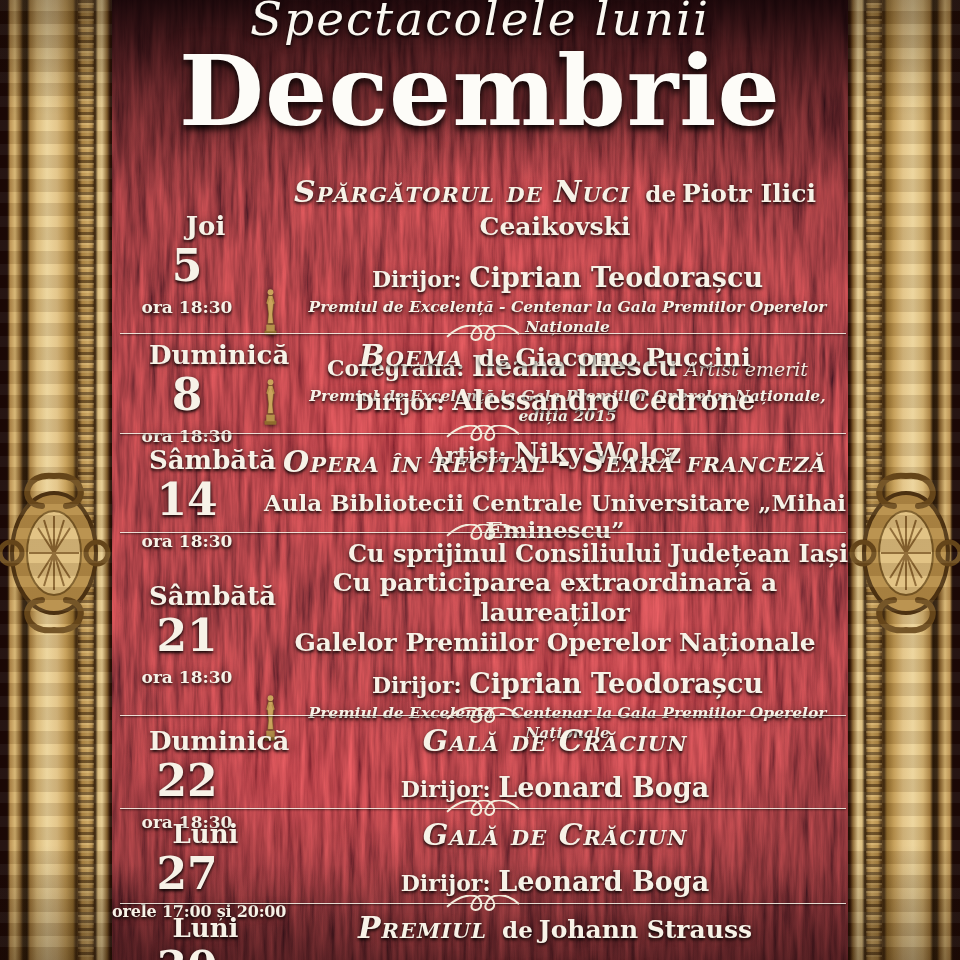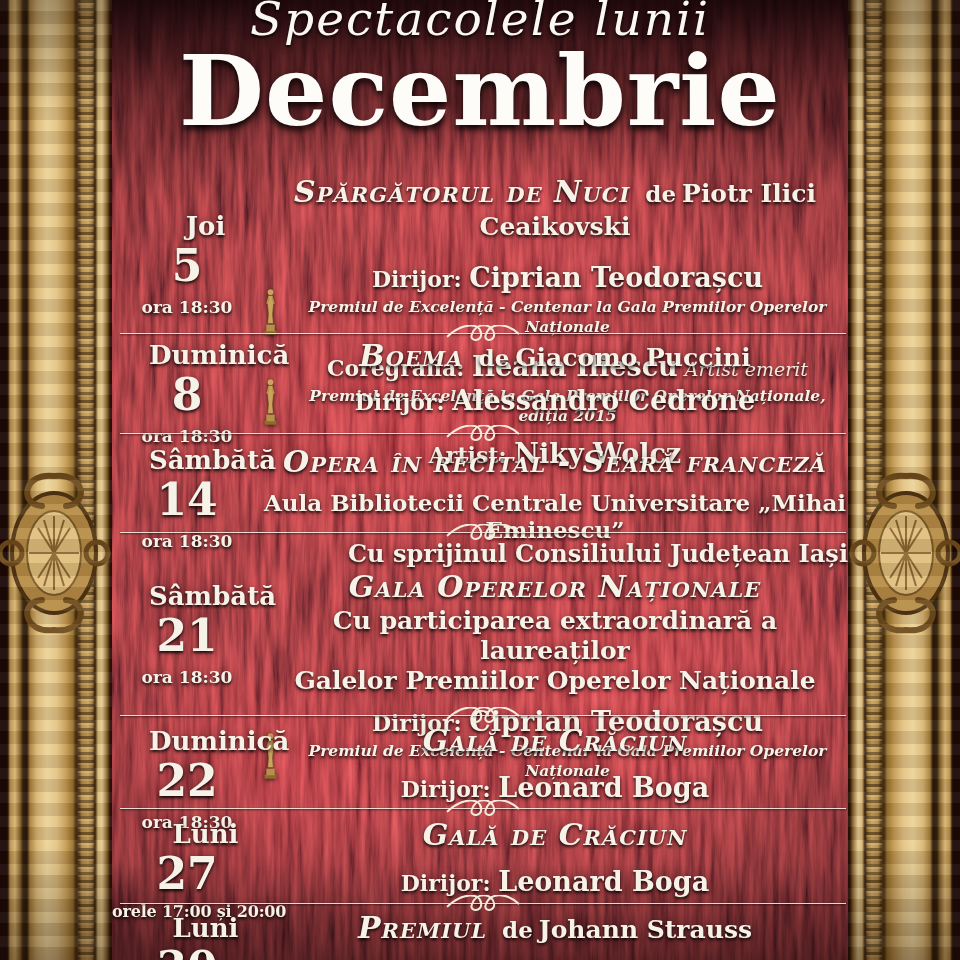--- a/index.html
+++ b/index.html
@@ -208,21 +208,20 @@
     </div>
 
     <section class="ev e4">
       <div class="datecol">
         <div class="day">Sâmbătă</div>
         <div class="datenum">21</div>
         <div class="time">ora 18:30</div>
       </div>
       <div class="main">
         <div class="supportline">Cu sprijinul Consiliului Județean Iași</div>
-        <div class="titleline"><span class="showtitle">Gala Operelor Naționale</span></div>
         <div class="subline">Cu participarea extraordinară a laureaților</div>
         <div class="subline">Galelor Premiilor Operelor Naționale</div>
         <div class="credit-group mt8">
           <svg class="trophy" viewBox="0 0 20 60" aria-hidden="true">
             <rect x="3" y="54" width="14" height="5" rx="1" fill="#8f6b2e"></rect>
               <rect x="5" y="47" width="10" height="8" rx="1" fill="#b5904a"></rect>
             <circle cx="10" cy="9" r="3.4" fill="#caa45c"></circle>
             <path d="M7.4 13 h5.2 l1.2 7 l-1.4 15 l0.9 11 h-6.6 l0.9 -11 l-1.4 -15 z" fill="#caa45c" stroke="#6e4f1e" stroke-width="0.6"></path>
             <path d="M7.4 15 l-2.4 7 l1.6 1.2 l2.4 -6 z M12.6 15 l2.4 7 l-1.6 1.2 l-2.4 -6 z" fill="#b5904a"></path>
           </svg>

